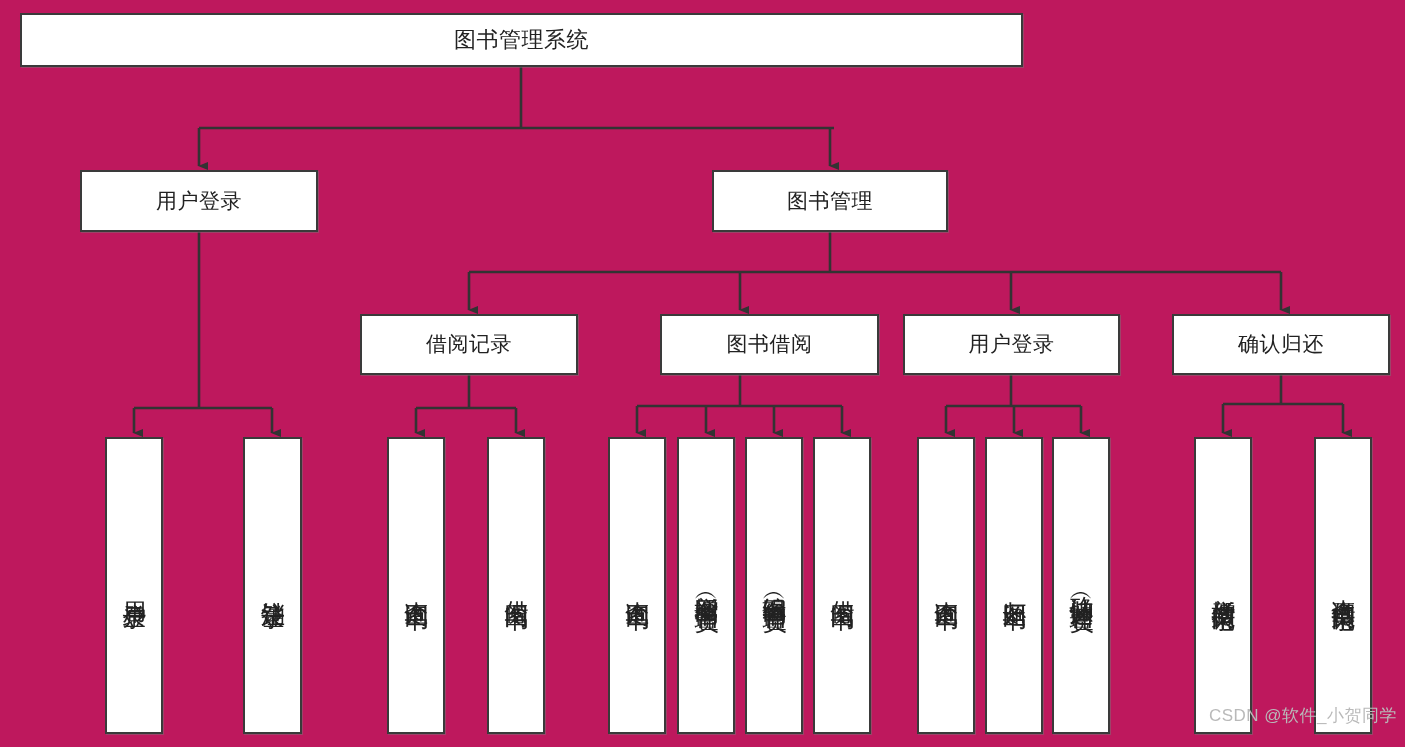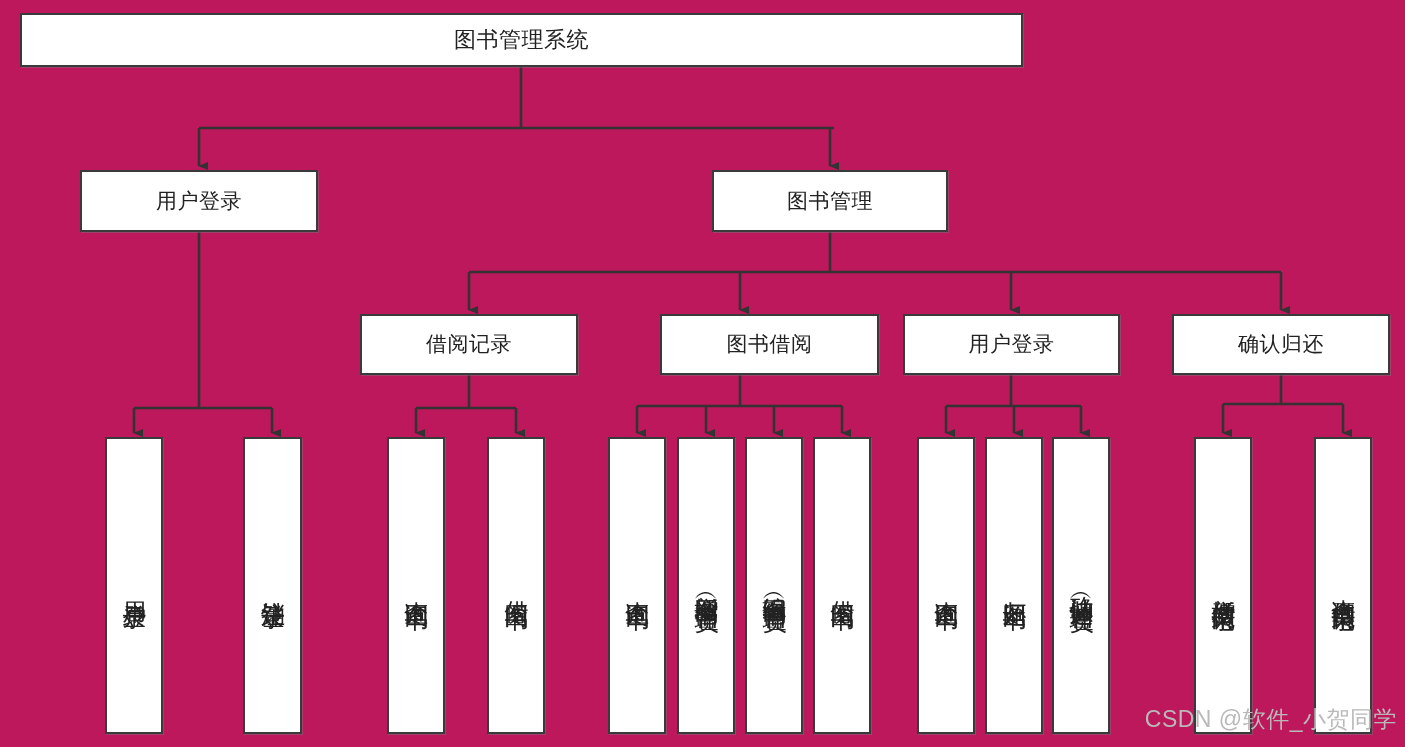--- a/index.html
+++ b/index.html
@@ -59,22 +59,22 @@
     writing-mode: vertical-rl;
     text-orientation: upright;
     font-size: 24px;
     line-height: 1.12;
     letter-spacing: 2px;
     max-height: 268px;
   }
   #watermark {
     position: absolute;
     right: 8px;
-    bottom: 12px;
-    font-size: 23px;
+    bottom: 20px;
+    font-size: 17px;
     color: #b9b9b9;
     white-space: nowrap;
     letter-spacing: 0.5px;
   }
 </style>
 </head>
 <body>
 
 <div id="canvas">
 

